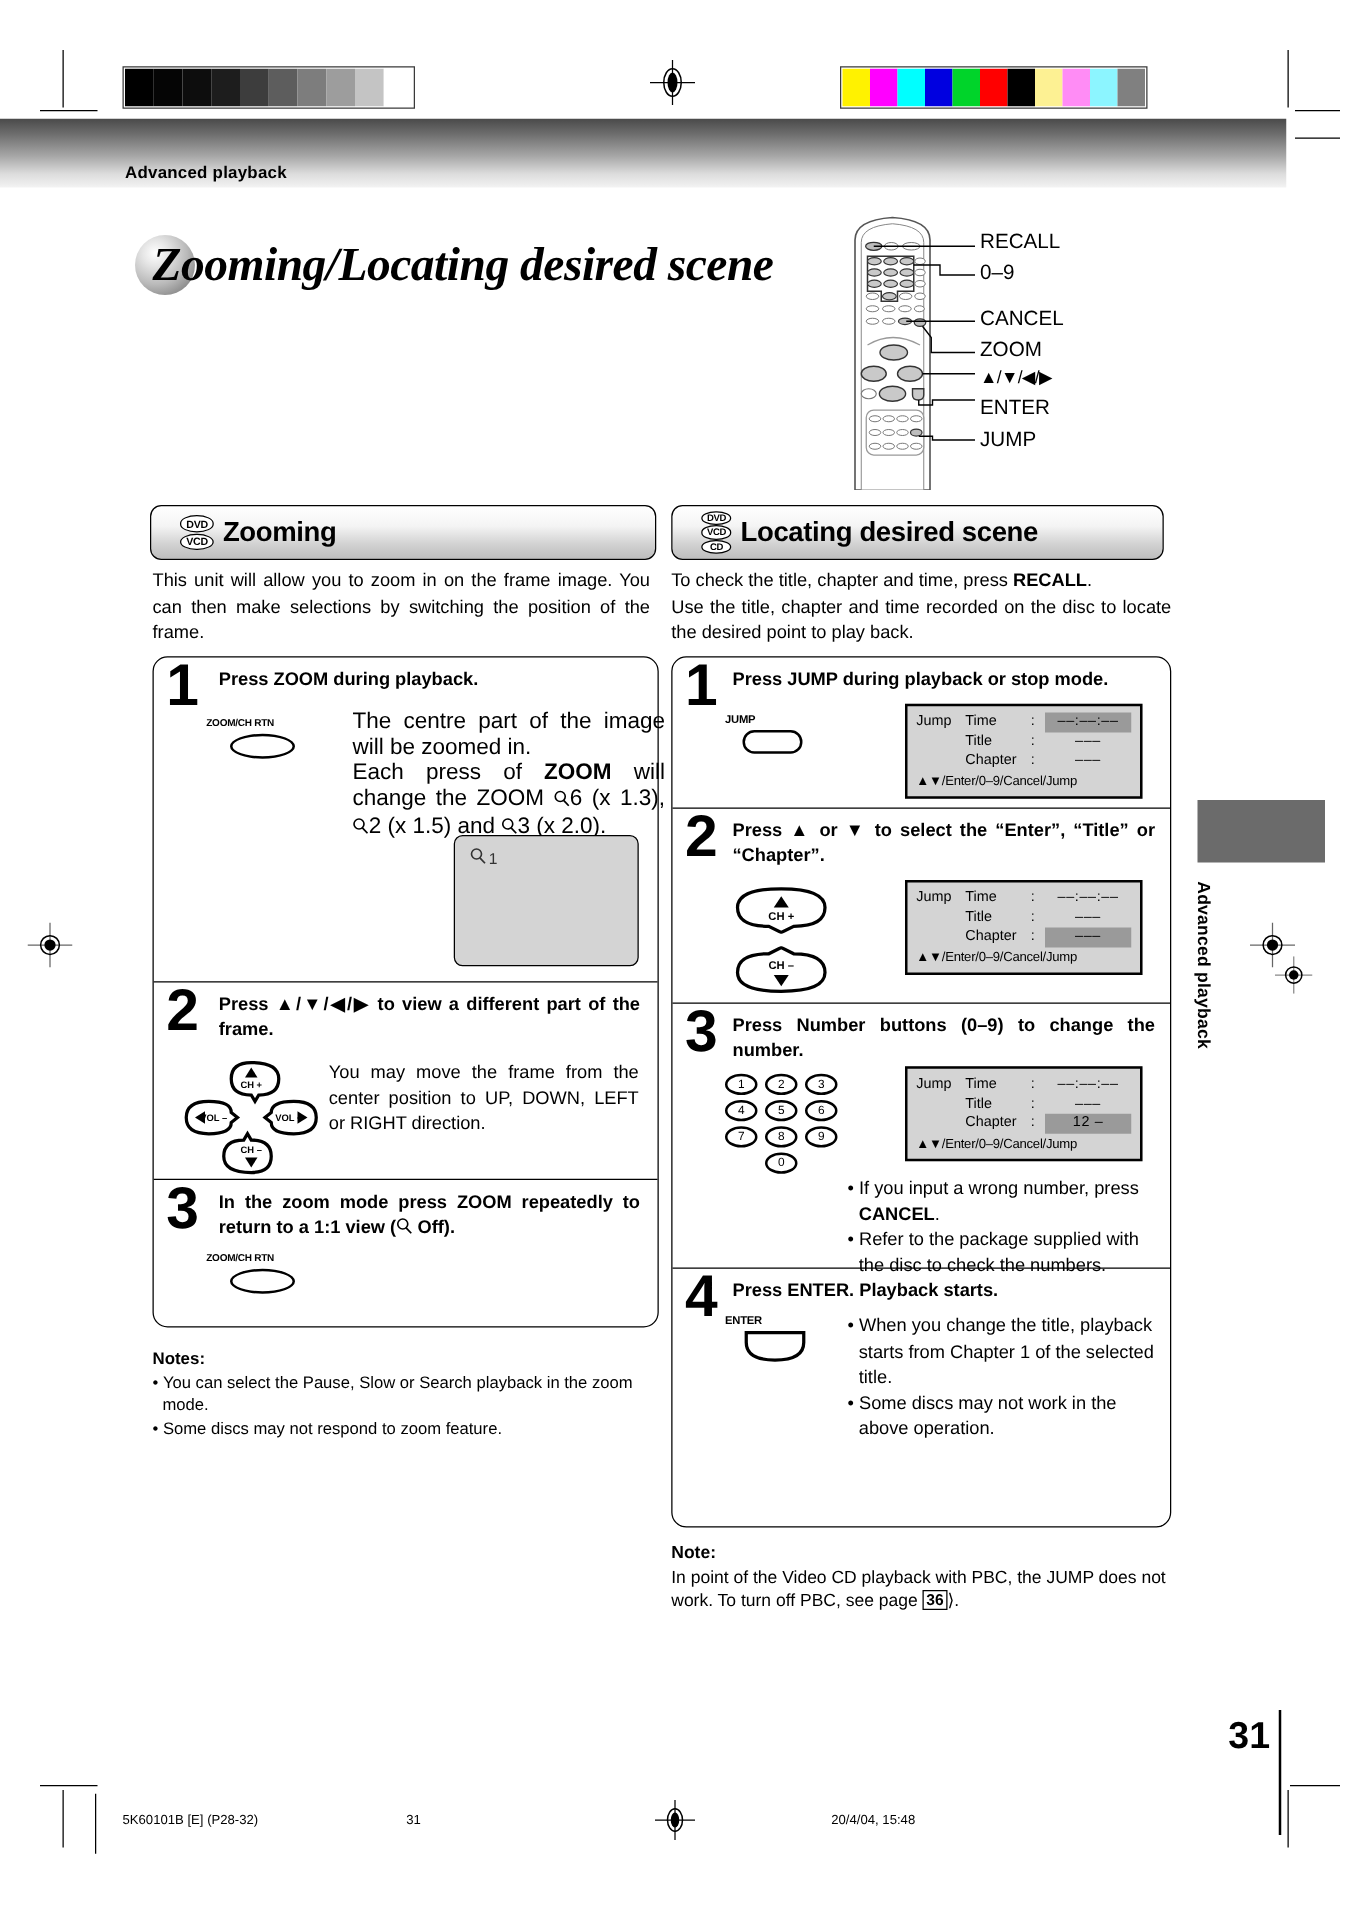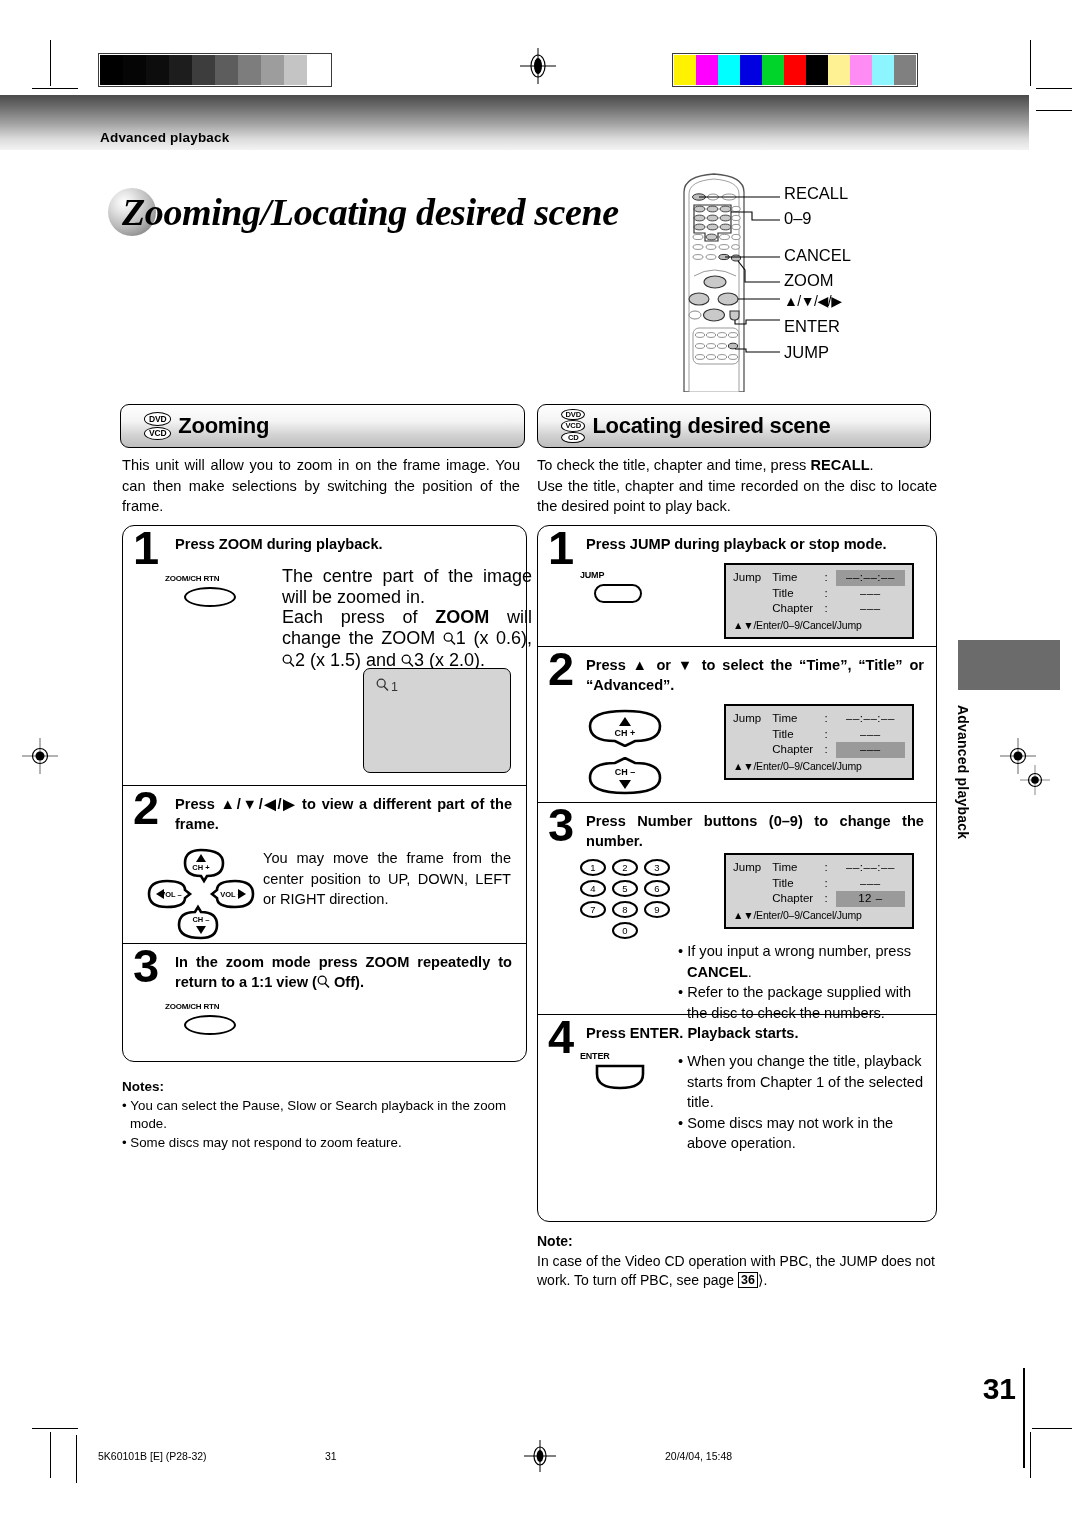--- a/index.html
+++ b/index.html
@@ -335,21 +335,21 @@
         <div class="btn-oval" style="width:52px;height:20px;margin:4px auto 0;"></div>
       </div>
       <div style="position:absolute;left:140px;top:40px;width:250px;font-size:18px;line-height:20.5px;margin-left:19px;">
         <div style="text-align:justify;">The centre part of the image will be zoomed in.</div>
         <div style="text-align:justify;">
           <span>Each press of </span><b>ZOOM</b><span> will change the ZOOM </span><span style="display:inline-block;vertical-align:-2px;">
             <svg width="13" height="14" viewBox="0 0 13 14">
                 <circle cx="5.2" cy="5.2" r="4" fill="none" stroke="#000" stroke-width="1.3"></circle>
                 <line x1="7.9" y1="8.3" x2="12" y2="12.6" stroke="#000" stroke-width="1.4"></line>
               </svg>
-          </span><span>1 (x 0.6), </span><span style="display:inline-block;vertical-align:-2px;">
+          </span><span>6 (x 1.3), </span><span style="display:inline-block;vertical-align:-2px;">
             <svg width="13" height="14" viewBox="0 0 13 14">
                 <circle cx="5.2" cy="5.2" r="4" fill="none" stroke="#000" stroke-width="1.3"></circle>
                 <line x1="7.9" y1="8.3" x2="12" y2="12.6" stroke="#000" stroke-width="1.4"></line>
               </svg>
           </span><span>2 (x 1.5) and </span><span style="display:inline-block;vertical-align:-2px;">
             <svg width="13" height="14" viewBox="0 0 13 14">
                 <circle cx="5.2" cy="5.2" r="4" fill="none" stroke="#000" stroke-width="1.3"></circle>
                 <line x1="7.9" y1="8.3" x2="12" y2="12.6" stroke="#000" stroke-width="1.4"></line>
               </svg>
           </span><span>3 (x 2.0).</span>
@@ -458,21 +458,21 @@
           <span class="osd-c2">Chapter</span>
           <span class="osd-c3">:</span>
           <span class="osd-c4">–––</span>
         </div>
         <div class="osd-foot">▲▼/Enter/0–9/Cancel/Jump</div>
       </div>
     </div>
 
     <div class="step" style="height:156px;">
       <div class="stepnum">2</div>
-      <div class="stephead" style="padding-left:48px;padding-right:12px;">Press ▲ or ▼ to select the “Time”, “Title” or “Advanced”.</div>
+      <div class="stephead" style="padding-left:48px;padding-right:12px;">Press ▲ or ▼ to select the “Enter”, “Title” or “Chapter”.</div>
       <div style="position:absolute;left:48px;top:62px;">
         <svg width="78" height="38" viewBox="0 0 78 38">
           <path d="M39,2 q35,0 35,15 q0,15 -25,15 l-10,5 l-10,-5 q-25,0 -25,-15 q0,-15 35,-15 z" fill="#fff" stroke="#000" stroke-width="2.6"></path>
           <polygon points="39,8 33,17 45,17" fill="#000"></polygon>
           <text x="39" y="27" font-size="9" font-weight="bold" text-anchor="middle" font-family="Liberation Sans, sans-serif">CH +</text>
         </svg>
       </div>
       <div style="position:absolute;left:48px;top:110px;">
         <svg width="78" height="38" viewBox="0 0 78 38">
           <path d="M39,36 q-35,0 -35,-15 q0,-15 25,-15 l10,-5 l10,5 q25,0 25,15 q0,15 -35,15 z" fill="#fff" stroke="#000" stroke-width="2.6"></path>
@@ -559,21 +559,21 @@
       </div>
       <div class="bullets" style="position:absolute;left:140px;top:36px;width:250px;">
         <div>• <span>When you change the title, playback starts from Chapter 1 of the selected title.</span></div>
         <div>• <span>Some discs may not work in the above operation.</span></div>
       </div>
     </div>
   </div>
 
   <div class="notes" style="left:537px;top:1232px;width:404px;font-size:14px;line-height:19.5px;">
     <div class="nh" style="font-size:14px;">Note:</div>
-    <div><span>In case of the Video CD operation with PBC, the JUMP does not work. To turn off PBC, see page </span><span class="pgref">36</span><span>⟩.</span></div>
+    <div><span>In point of the Video CD playback with PBC, the JUMP does not work. To turn off PBC, see page </span><span class="pgref">36</span><span>⟩.</span></div>
   </div>
 
   <div class="sidetab-block"></div>
   <div class="sidetab-text">Advanced playback</div>
 
   <div class="pageno">31</div>
   <div class="pageno-rule"></div>
 
   <div class="footer-rule"></div>
   <div class="footer" style="left:98px;top:1450px;">5K60101B [E] (P28-32)</div>

